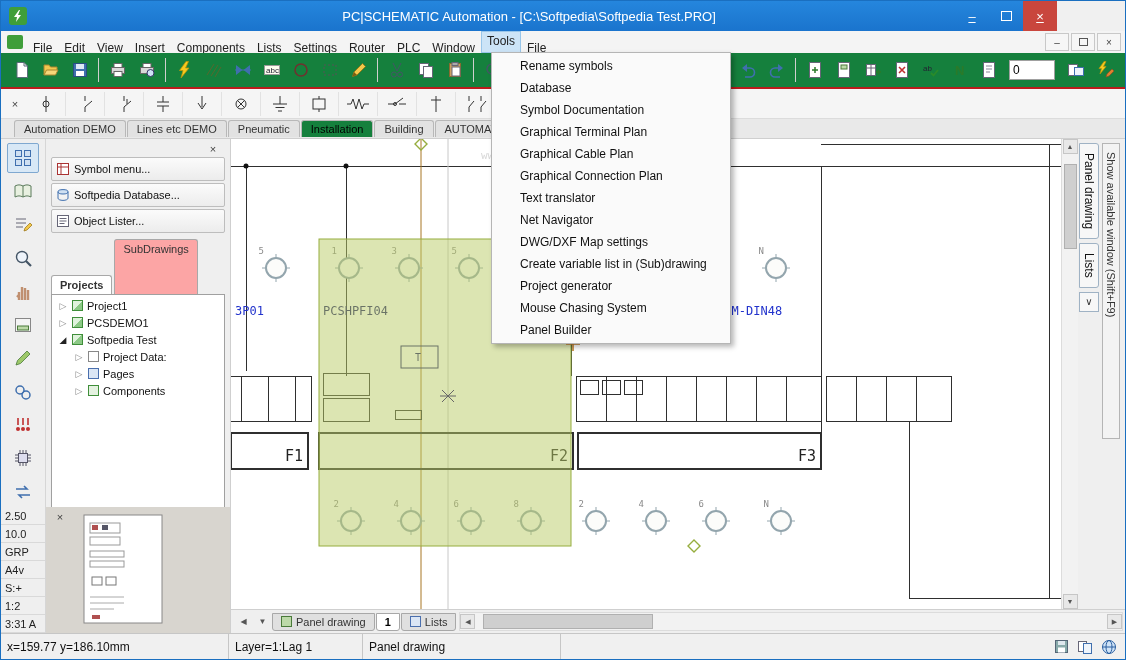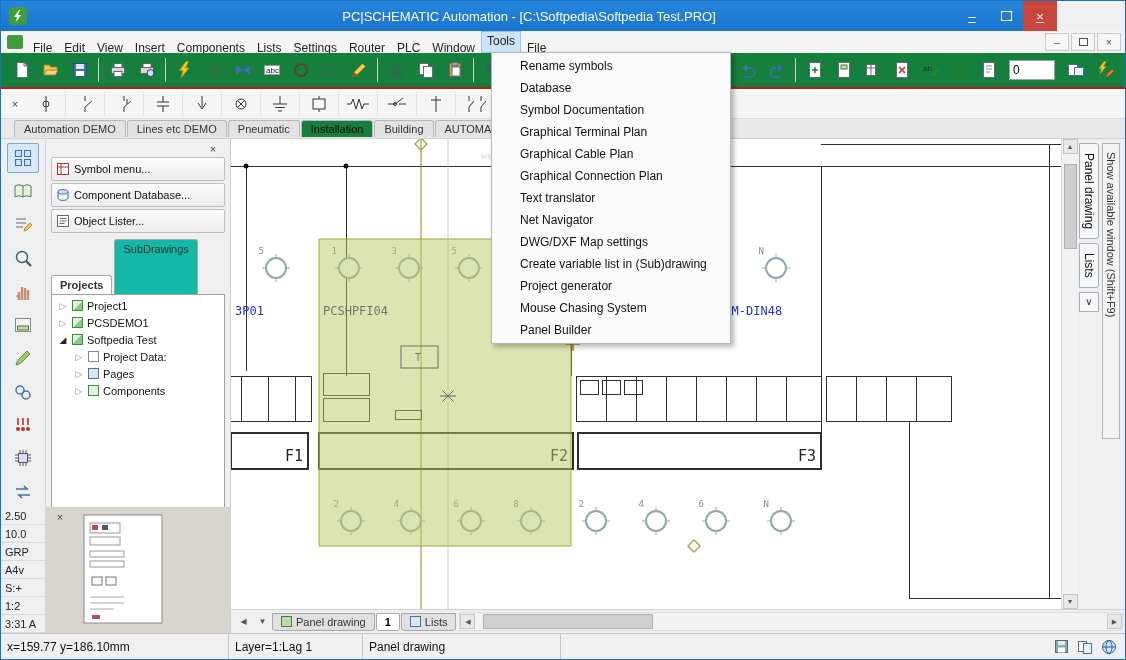--- a/index.html
+++ b/index.html
@@ -36,21 +36,21 @@
   .dtab.active{background:#15803d;font-weight:normal;color:#000;}
   
   .lefttools{left:0;top:138px;width:45px;height:368px;background:#efefef;border-right:1px solid #d6d6d6;display:flex;flex-direction:column;align-items:center;padding-top:4px;box-sizing:border-box;gap:3px;}
   .ltbtn{width:30px;height:29px;display:flex;align-items:center;justify-content:center;border:1px solid transparent;border-radius:2px;}
   .ltbtn.pressed{border-color:#7fa8d0;background:#d8e8f6;}
   
   .leftpanel{left:45px;top:138px;width:185px;height:368px;background:#efefef;border-right:1px solid #cfcfcf;box-sizing:border-box;padding:2px 5px;}
   .lp-close{display:flex;justify-content:flex-end;height:14px;}
   .lpbtn{height:22px;margin:2px 0;background:linear-gradient(#fbfbfb,#ececec);border:1px solid #bdbdbd;border-radius:2px;display:flex;align-items:center;padding:0 5px;gap:5px;font-size:11px;color:#111;}
   .ptabs{display:flex;margin-top:6px;}
-  .ptab{padding:3px 8px;font-size:11px;border:1px solid #a8a8a8;border-bottom:none;background:#14b8a6;border-radius:3px 3px 0 0;margin-right:2px;color:#333;}
+  .ptab{padding:3px 8px;font-size:11px;border:1px solid #a8a8a8;border-bottom:none;background:#fca5a5;border-radius:3px 3px 0 0;margin-right:2px;color:#333;}
   .ptab.active{background:#fff;font-weight:bold;margin-top:36px;}
   .treebox{background:#fff;border:1px solid #a0a0a0;height:246px;overflow:hidden;padding:2px 0;}
   .trow{display:flex;align-items:center;height:17px;gap:4px;font-size:11px;color:#111;padding-left:6px;}
   .trow .exp{width:10px;color:#888;font-size:9px;text-align:center;}
   .trow .exp.open{color:#222;}
   .ticon{width:11px;height:11px;flex:0 0 auto;display:inline-block;box-sizing:border-box;}
   .ti-proj{border:1px solid #3f8e3a;background:linear-gradient(135deg,#dff2dc 50%,#8cc986 50%);}
   .ti-page{border:1px solid #888;background:#fff;}
   .ti-pages{border:1px solid #4a6fae;background:#dbe6f5;}
   .ti-comp{border:1px solid #3f8e3a;background:#e4f2e0;}
@@ -516,21 +516,21 @@
           <rect x="0.5" y="0.5" width="11" height="11" fill="#fff" stroke="#a33"></rect>
           <path d="M0.5 4h11M4 0.5v11" stroke="#a33"></path>
         </svg>
       <span>Symbol menu...</span>
     </div>
     <div class="lpbtn">
       <svg width="12" height="12">
           <ellipse cx="6" cy="2.8" rx="5" ry="2.2" fill="#cfe0f2" stroke="#3f6fae"></ellipse>
           <path d="M1 2.8v6.4c0 1.2 2.2 2.2 5 2.2s5-1 5-2.2V2.8" fill="none" stroke="#3f6fae"></path>
         </svg>
-      <span>Component Database...</span>
+      <span>Softpedia Database...</span>
     </div>
     <div class="lpbtn">
       <svg width="12" height="12">
           <rect x="0.5" y="0.5" width="11" height="11" fill="#fff" stroke="#667"></rect>
           <path d="M2.5 3.5h7M2.5 6h7M2.5 8.5h5" stroke="#667"></path>
         </svg>
       <span>Object Lister...</span>
     </div>
     <div class="ptabs">
       <span class="ptab active">Projects</span>

